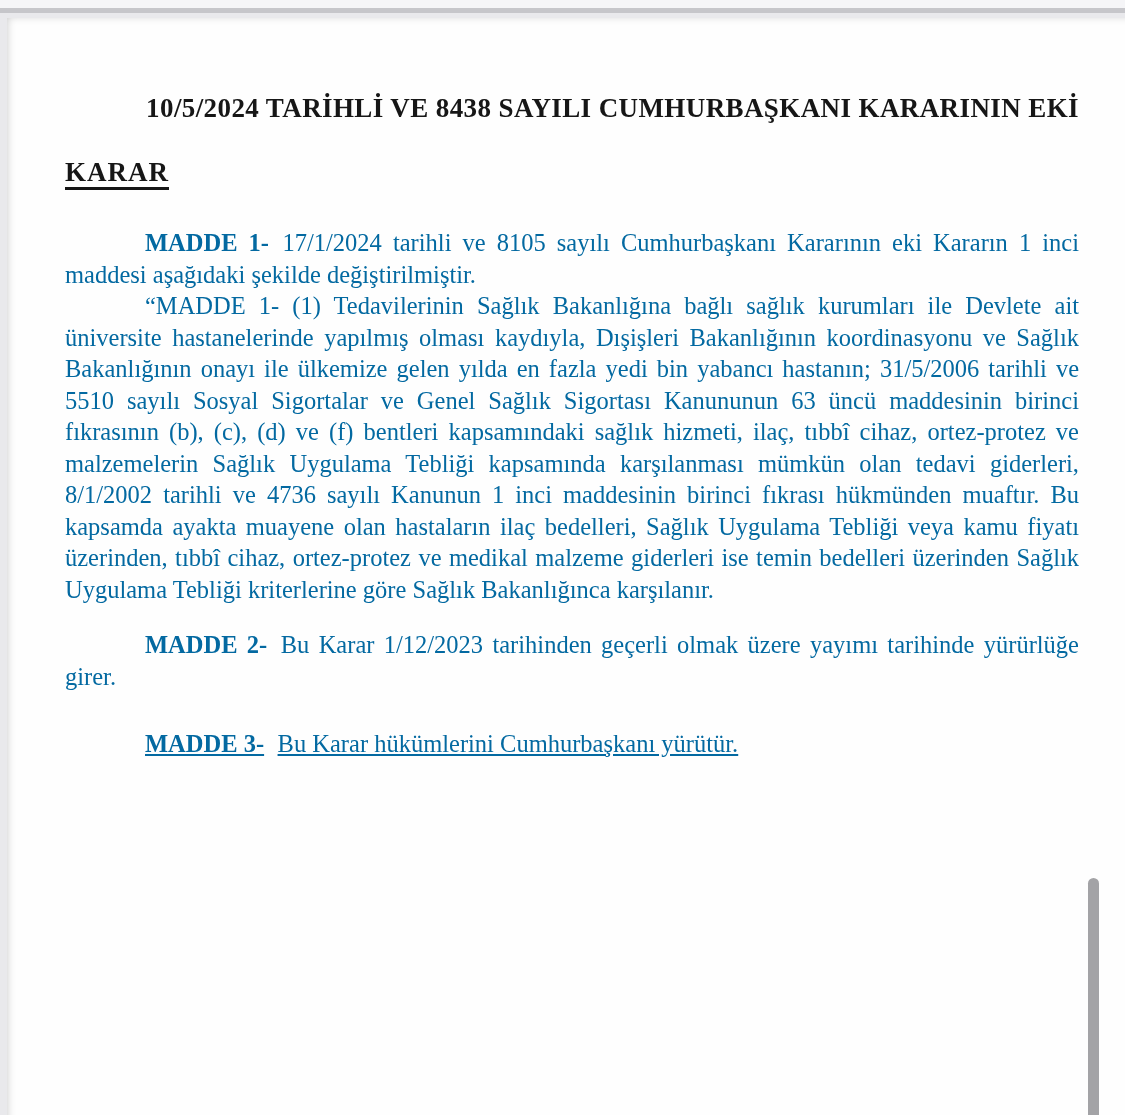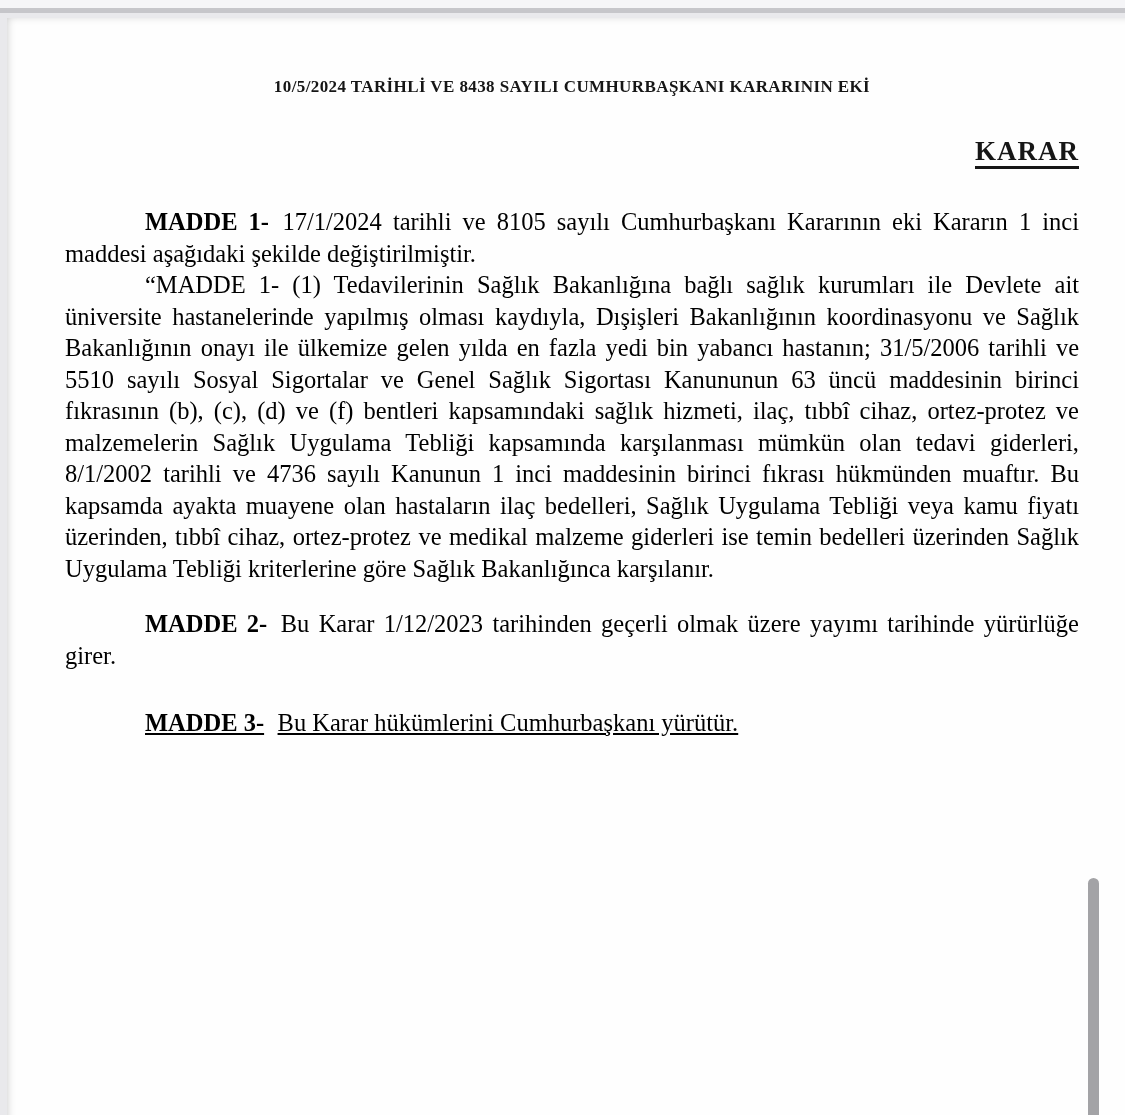--- a/index.html
+++ b/index.html
@@ -24,49 +24,50 @@
     background: #fefefe;
     box-shadow: inset 6px 4px 8px -6px rgba(0,0,0,0.22);
     color: #161616;
   }
 
   .content {
     padding: 52px 46px 0 58px;
   }
 
   .doc-title {
-    text-align: center;
-    font-size: 17px;
+    text-align: right;
+    font-size: 27px;
     font-weight: bold;
     letter-spacing: 0.4px;
     line-height: 34px;
+    margin-top: 21px;
   }
 
   .doc-subtitle {
-    text-align: right;
+    text-align: left;
     font-size: 27px;
     font-weight: bold;
     letter-spacing: 1px;
     margin-top: 30px;
     line-height: 34px;
   }
   .doc-subtitle span {
     text-decoration: underline;
     text-decoration-thickness: 3px;
     text-underline-offset: 6px;
   }
 
   .body-text { margin-top: 38px; }
 
   .para {
     font-size: 24.5px;
     line-height: 31.5px;
     text-align: justify;
     text-indent: 80px;
-    color: #000000;
+    color: #0369a1;
   }
   .para .label {
     font-weight: bold;
     margin-right: 0.55em;
   }
   .gap-1 { margin-top: 24px; }
   .gap-2 { margin-top: 36px; text-decoration: underline; }
 
   .scrollbar-thumb {
     position: absolute;

